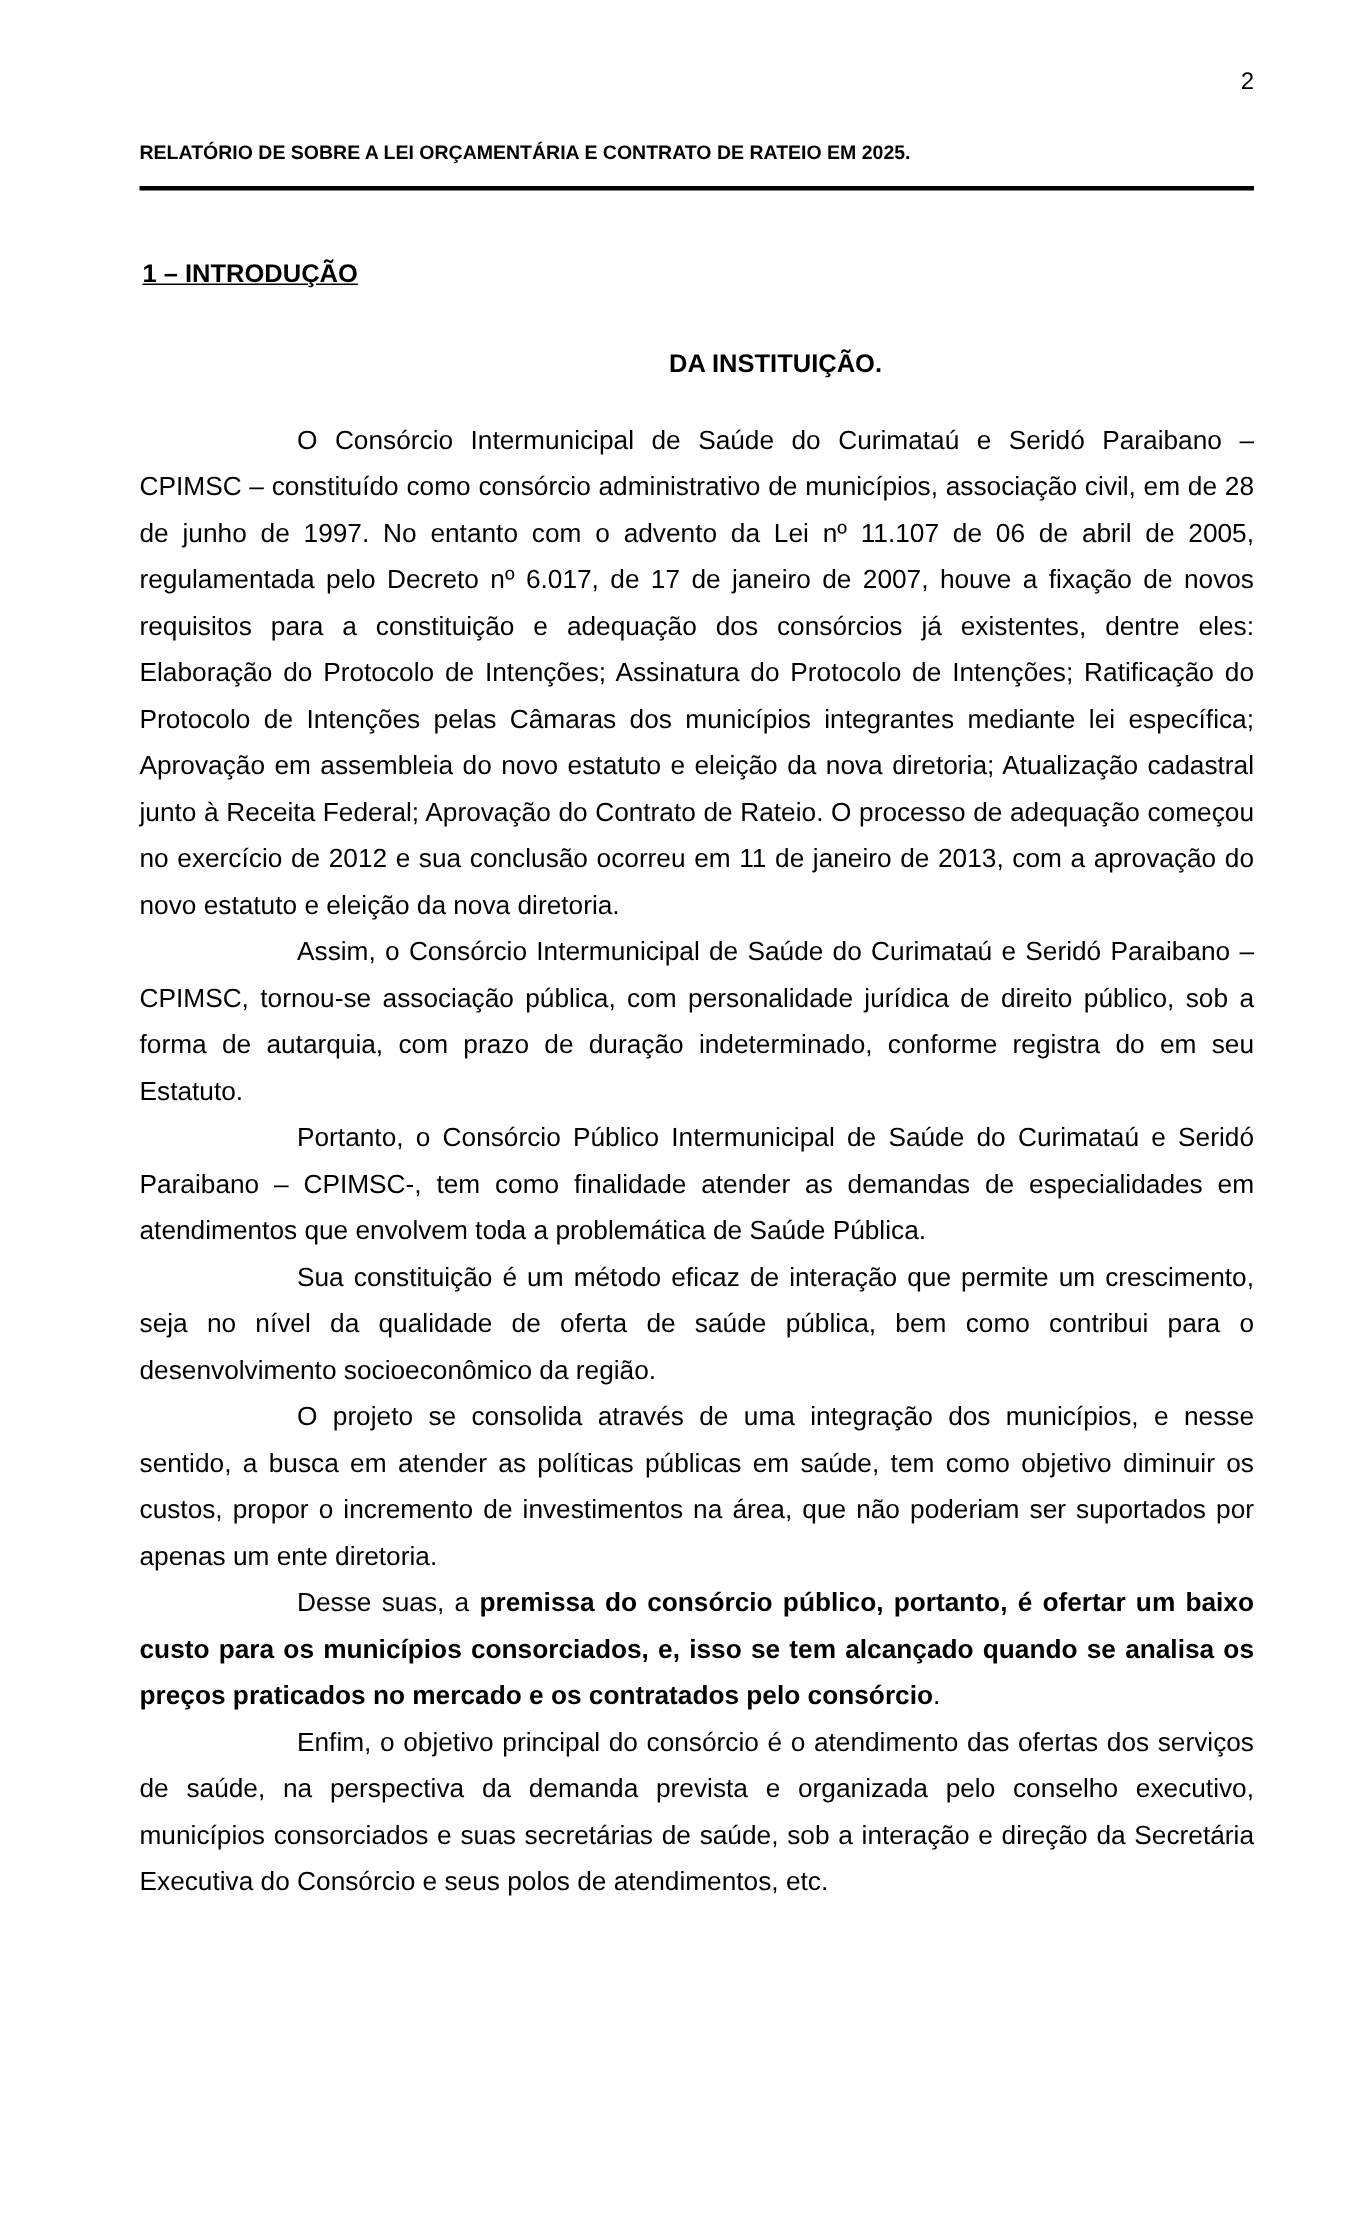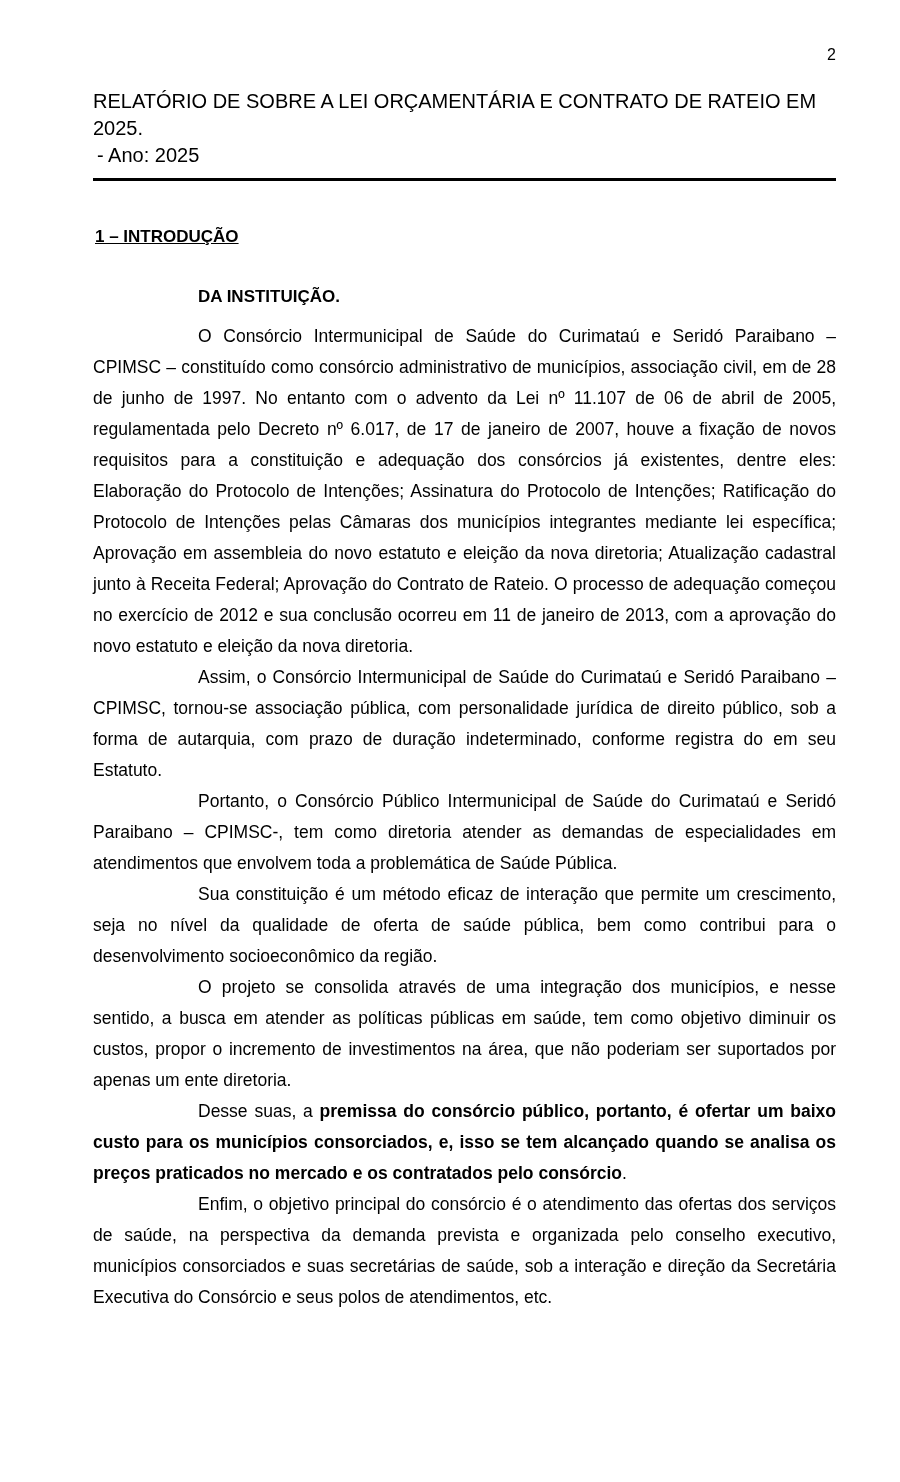--- a/index.html
+++ b/index.html
@@ -20,22 +20,22 @@
     overflow: hidden;
   }
   .page-number {
     text-align: right;
     font-size: 16px;
     line-height: 18px;
     color: #000000;
   }
   .doc-header {
     margin-top: 24px;
-    font-weight: normal;
-    font-size: 20px;
+    font-weight: bold;
+    font-size: 13px;
     line-height: 27px;
     border-bottom: 3px solid #000000;
     padding-bottom: 9px;
   }
   .doc-header .title-line2 {
     padding-left: 4px;
   }
   .section-heading {
     margin: 46px 0 0 2px;
     font-size: 17px;
@@ -43,23 +43,24 @@
     line-height: 20px;
   }
   .section-heading .underlined {
     text-decoration: underline;
   }
   .subheading {
     margin: 40px 0 0 105px;
     font-size: 17px;
     font-weight: bold;
     line-height: 20px;
+    text-align: center;
   }
   .body-text {
-    margin-top: 14px;
+    margin-top: 25px;
   }
   .body-text p {
     margin: 0;
     font-size: 17.5px;
     line-height: 31px;
     text-align: justify;
     text-indent: 105px;
   }
   .body-text p strong {
     font-weight: bold;
@@ -67,36 +68,35 @@
 </style>
 </head>
 <body>
 
 <div class="page">
 
   <div class="page-number">2</div>
 
   <header class="doc-header">
     <div class="title-line1">RELATÓRIO DE SOBRE A LEI ORÇAMENTÁRIA E CONTRATO DE RATEIO EM 2025.</div>
-    <div class="title-line2">- Ano: 2025</div>
   </header>
 
   <h1 class="section-heading">
     <span class="underlined">1 – INTRODUÇÃO</span>
   </h1>
 
   <h2 class="subheading">DA INSTITUIÇÃO.</h2>
 
   <section class="body-text">
 
     <p>O Consórcio Intermunicipal de Saúde do Curimataú e Seridó Paraibano – CPIMSC – constituído como consórcio administrativo de municípios, associação civil, em de 28 de junho de 1997. No entanto com o advento da Lei nº 11.107 de 06 de abril de 2005, regulamentada pelo Decreto nº 6.017, de 17 de janeiro de 2007, houve a fixação de novos requisitos para a constituição e adequação dos consórcios já existentes, dentre eles: Elaboração do Protocolo de Intenções; Assinatura do Protocolo de Intenções; Ratificação do Protocolo de Intenções pelas Câmaras dos municípios integrantes mediante lei específica; Aprovação em assembleia do novo estatuto e eleição da nova diretoria; Atualização cadastral junto à Receita Federal; Aprovação do Contrato de Rateio. O processo de adequação começou no exercício de 2012 e sua conclusão ocorreu em 11 de janeiro de 2013, com a aprovação do novo estatuto e eleição da nova diretoria.</p>
 
     <p>Assim, o Consórcio Intermunicipal de Saúde do Curimataú e Seridó Paraibano – CPIMSC, tornou-se associação pública, com personalidade jurídica de direito público, sob a forma de autarquia, com prazo de duração indeterminado, conforme registra do em seu Estatuto.</p>
 
-    <p>Portanto, o Consórcio Público Intermunicipal de Saúde do Curimataú e Seridó Paraibano – CPIMSC-, tem como diretoria atender as demandas de especialidades em atendimentos que envolvem toda a problemática de Saúde Pública.</p>
+    <p>Portanto, o Consórcio Público Intermunicipal de Saúde do Curimataú e Seridó Paraibano – CPIMSC-, tem como finalidade atender as demandas de especialidades em atendimentos que envolvem toda a problemática de Saúde Pública.</p>
 
     <p>Sua constituição é um método eficaz de interação que permite um crescimento, seja no nível da qualidade de oferta de saúde pública, bem como contribui para o desenvolvimento socioeconômico da região.</p>
 
     <p>O projeto se consolida através de uma integração dos municípios, e nesse sentido, a busca em atender as políticas públicas em saúde, tem como objetivo diminuir os custos, propor o incremento de investimentos na área, que não poderiam ser suportados por apenas um ente diretoria.</p>
 
     <p>
       <span>Desse suas, a </span><strong>premissa do consórcio público, portanto, é ofertar um baixo custo para os municípios consorciados, e, isso se tem alcançado quando se analisa os preços praticados no mercado e os contratados pelo consórcio</strong><span>.</span>
     </p>
 
     <p>Enfim, o objetivo principal do consórcio é o atendimento das ofertas dos serviços de saúde, na perspectiva da demanda prevista e organizada pelo conselho executivo, municípios consorciados e suas secretárias de saúde, sob a interação e direção da Secretária Executiva do Consórcio e seus polos de atendimentos, etc.</p>

